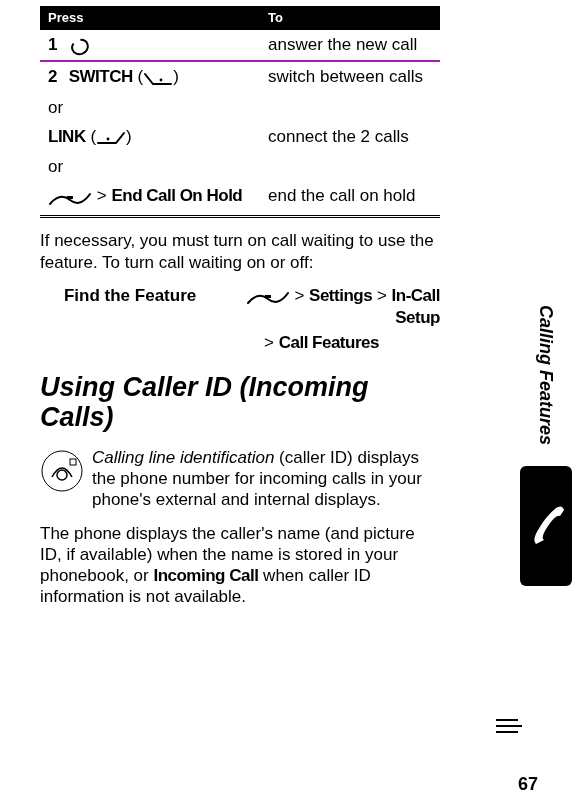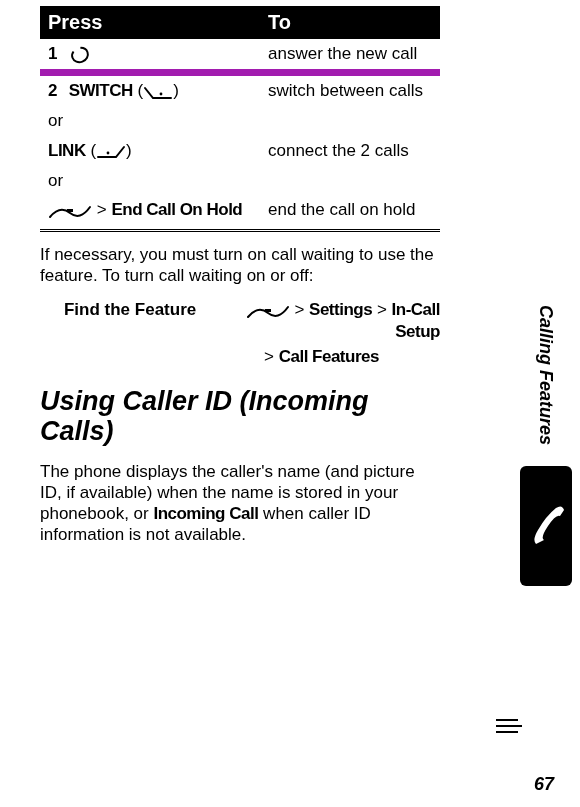--- a/index.html
+++ b/index.html
@@ -23,28 +23,28 @@
     border-collapse: collapse;
     width: 100%;
     margin-top: 6px;
   }
   table.instr thead th {
     background: #000;
     color: #fff;
     font-weight: bold;
     text-align: left;
     padding: 4px 8px;
-    font-size: 20px;
+    font-size: 13px;
   }
   table.instr tbody td {
     padding: 4px 8px;
     vertical-align: top;
   }
   .hr-row td {
-    border-top: 7px solid #a21caf;
+    border-top: 2px solid #a21caf;
   }
   .hr-end {
     border-top: 3px double #000;
     height: 0;
     margin-top: 4px;
   }
   .step-num {
     font-weight: bold;
     display: inline-block;
     width: 16px;
@@ -117,23 +117,22 @@
   }
   .side-phone-box svg { display:block; }
   .side-waves {
     position: absolute;
     top: 250px;
     left: -26px;
   }
   .pagenum {
     position: absolute;
     bottom: 12px;
-    right: 26px;
-    font-weight: 900;
-    font-style: italic;
+    right: 42px;
+    font-weight: 900;
     font-size: 18px;
   }
   .italic { font-style: italic; }
   .indent-icon { padding-left: 24px; }
   .col-press { width: 55%; }
   .col-to { width: 45%; }
   .row-gap td { padding-top:6px; padding-bottom:6px; }
 </style>
 </head>
 <body>
@@ -229,20 +228,31 @@
     <span>&gt;</span>
     <span class="bold-cond">In-Call Setup</span>
   </div>
   <div class="feature-path">
     <span>&gt;</span>
     <span class="bold-cond">Call Features</span>
   </div>
 
   <h2 class="section">Using Caller ID (Incoming Calls)</h2>
 
+  <p class="para">
+    <span class="icon-net">
+      <svg width="44" height="44">
+        <circle cx="22" cy="22" r="20" fill="none" stroke="#000" stroke-width="1"></circle>
+        <path d="M12 28 Q22 10 32 28" fill="none" stroke="#000" stroke-width="1.5"></path>
+        <circle cx="22" cy="26" r="5" fill="none" stroke="#000" stroke-width="1.5"></circle>
+        <rect x="30" y="10" width="6" height="6" fill="none" stroke="#000" stroke-width="1"></rect>
+      </svg>
+    </span>
+    <span class="italic">Calling line identification</span><span> (caller ID) displays the phone number for incoming calls in your phone's external and internal displays.</span>
+  </p>
 
   <p class="para">
     <span>The phone displays the caller's name (and picture ID, if available) when the name is stored in your phonebook, or </span><span class="bold-cond">Incoming Call</span><span> when caller ID information is not available.</span>
   </p>
 
 
 </div>
 
 <div class="side-tab">
   <div class="side-label-wrap">

